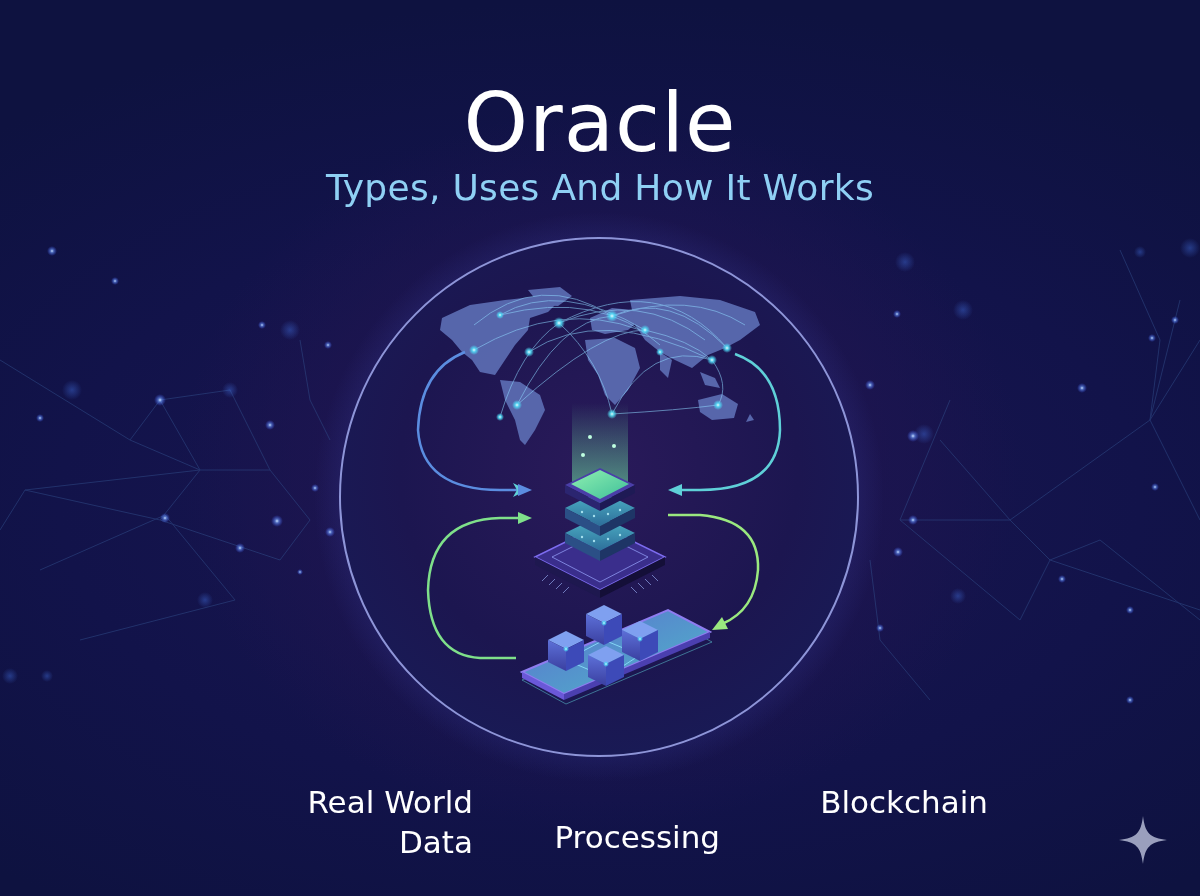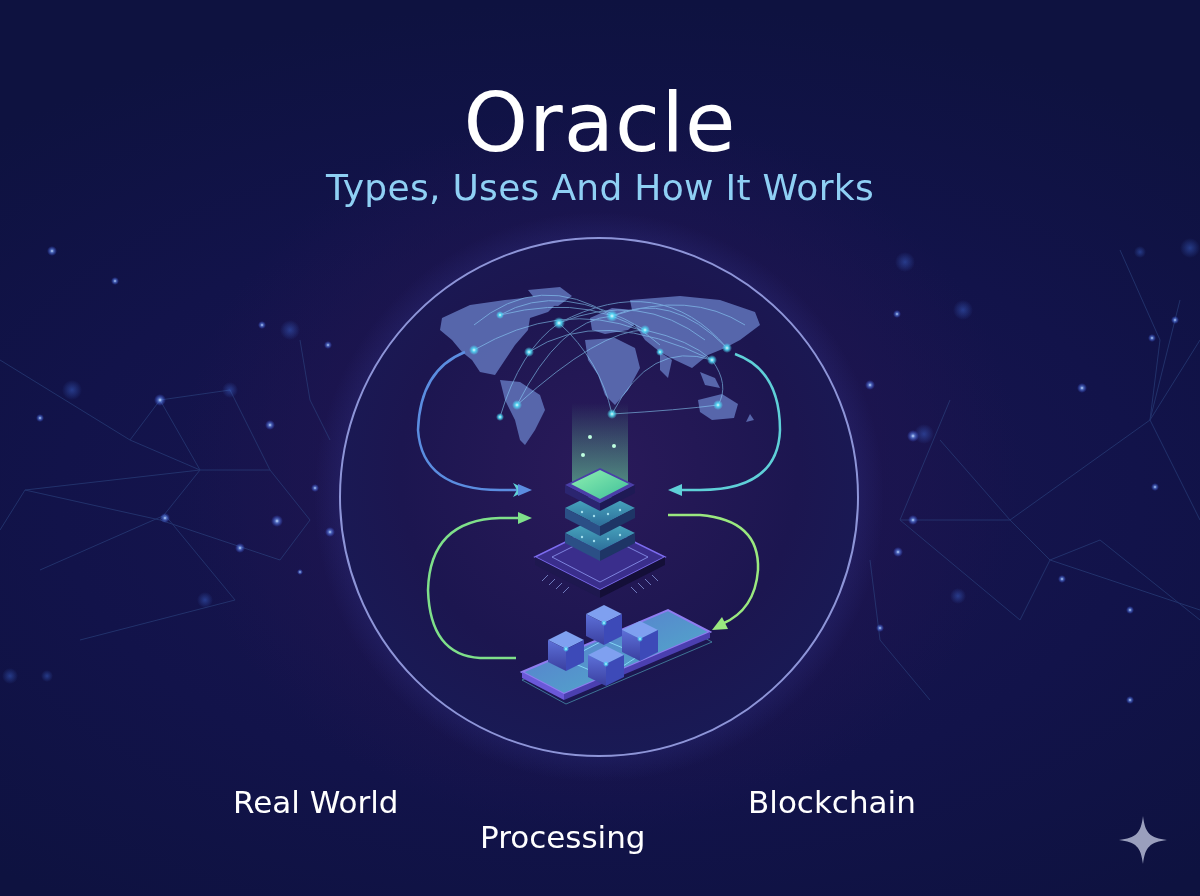--- a/index.html
+++ b/index.html
@@ -17,21 +17,21 @@
     top:46px; color:#ffffff; font-size:82px; font-weight:400; letter-spacing:1px;
     line-height:100px;
     margin-top:27px;
   }
   .subtitle {
     position:absolute; left:0; width:1200px; text-align:center;
     top:164px; color:#8fd0f4; font-size:36px; line-height:48px; letter-spacing:0.3px;
   }
   .diagram { position:absolute; left:0; top:0; width:1200px; height:896px; }
   .label {
-    position:absolute; top:782px; width:240px; text-align:left;
+    position:absolute; top:782px; width:240px; text-align:right;
     color:#ffffff; font-size:31px; line-height:40px;
   }
   .label span { display:block; }
   .sparkle { position:absolute; left:1118px; top:815px; width:50px; height:50px; }
 </style>
 </head>
 <body>
 
 <svg class="bg-net" viewBox="0 0 1200 896">
   <defs>
@@ -316,20 +316,21 @@
 
   <path d="M516,658 L480,658 Q430,655 428,590 Q430,520 500,518 L520,518" fill="none" stroke="#7fe08a" stroke-width="2.5"></path>
   <path d="M518,512 L532,518 L518,524 Z" fill="#7fe08a"></path>
 
   <path d="M668,515 L700,515 Q760,520 758,570 Q755,610 722,624" fill="none" stroke="#9ae87f" stroke-width="2.5"></path>
   <path d="M722,617 L712,630 L728,629 Z" fill="#9ae87f"></path>
 </svg>
 
 <div class="label" style="left:233px;">
   <span>Real World</span>
+  <span>Data</span>
 </div>
 <div class="label" style="left:480px;margin-top:35px;">
   <span>Processing</span>
 </div>
 <div class="label" style="left:748px;">
   <span>Blockchain</span>
 </div>
 
 <svg class="sparkle" viewBox="0 0 50 50">
   <path d="M25,1 C27,18 32,23 49,25 C32,27 27,32 25,49 C23,32 18,27 1,25 C18,23 23,18 25,1 Z" fill="#9a9fbd"></path>

